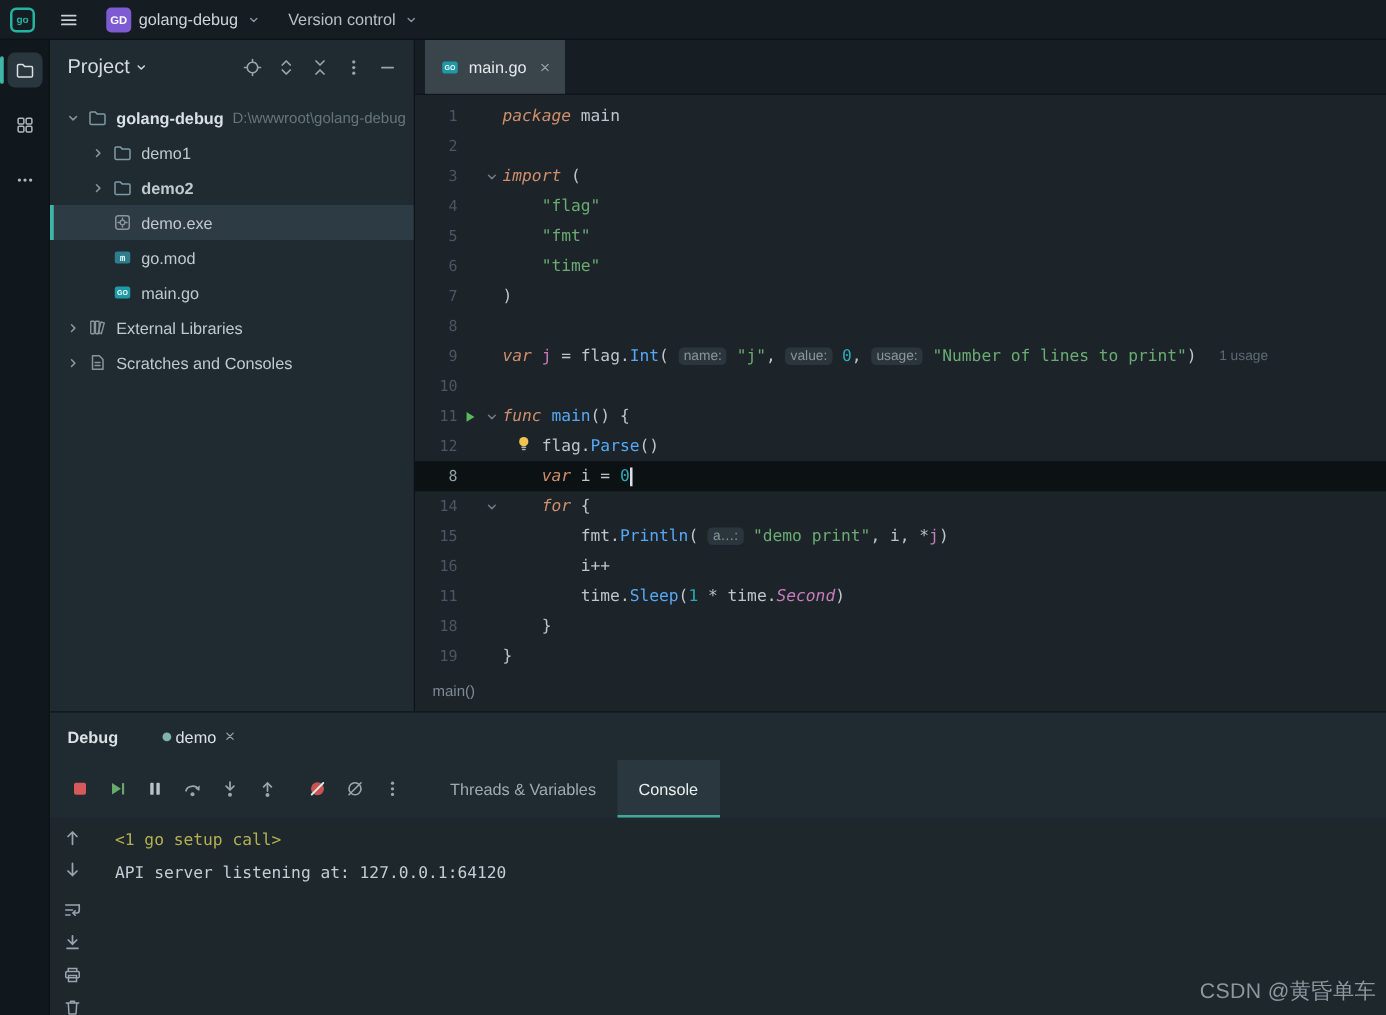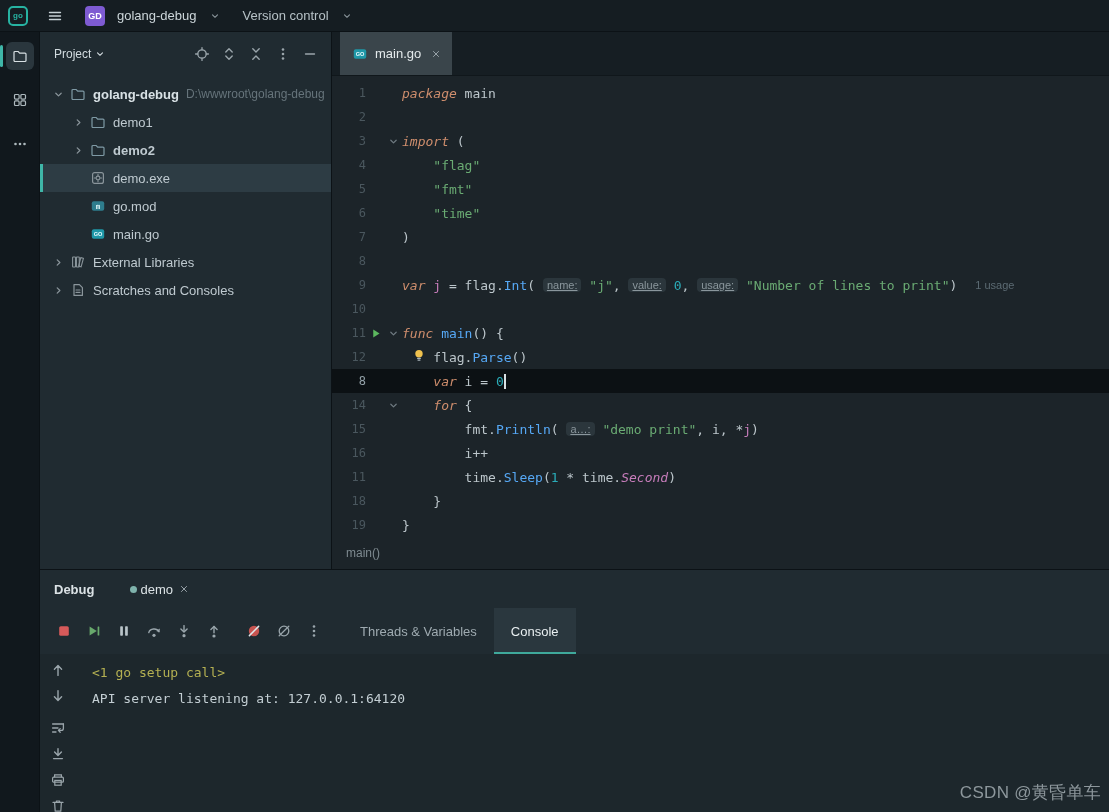--- a/index.html
+++ b/index.html
@@ -9,40 +9,40 @@
   .icon{display:inline-flex;align-items:center;justify-content:center;}
   .icon svg{width:16px;height:16px;display:block;}
   .icon.sm svg{width:12px;height:12px;}
 
   .app{position:relative;width:1109px;height:812px;background:#0c4a6e;overflow:hidden;color:#bfcad0;}
 
   
   .topbar{height:32px;background:#151d22;border-bottom:1px solid #0c1216;display:flex;align-items:center;padding:0 8px;}
   .app-logo{width:20px;height:20px;border:2px solid #27b3a2;border-radius:5px;color:#27b3a2;font-size:8px;font-weight:bold;display:flex;align-items:center;justify-content:center;margin-right:14px;flex:none;}
   .tb-btn{width:26px;height:26px;display:flex;align-items:center;justify-content:center;border-radius:4px;color:#c7d1d6;margin-right:10px;}
-  .widget{display:flex;align-items:center;gap:12px;padding:3px 7px;border-radius:4px;color:#ccd6da;font-size:13px;margin-right:8px;}
+  .widget{display:flex;align-items:center;gap:6px;padding:3px 7px;border-radius:4px;color:#ccd6da;font-size:13px;margin-right:8px;}
   .widget .icon{color:#8a959b;}
   .widget.vcs{color:#b6c1c6;}
   .badge{width:20px;height:20px;border-radius:4px;background:#7e5bd2;color:#fff;font-size:9px;font-weight:bold;display:flex;align-items:center;justify-content:center;}
 
   .body{display:flex;height:780px;}
 
   
   .strip{width:40px;background:#11181d;border-right:1px solid #0c1216;display:flex;flex-direction:column;align-items:center;padding-top:10px;gap:16px;flex:none;}
   .strip-btn{width:28px;height:28px;border-radius:6px;display:flex;align-items:center;justify-content:center;color:#aeb9be;position:relative;}
   .strip-btn.active{background:#2a363d;color:#d8e0e4;}
   .strip-btn.active::before{content:"";position:absolute;left:-6px;top:3px;width:3px;height:22px;background:#3fb6a8;border-radius:2px;}
 
   .center{flex:1;display:flex;flex-direction:column;min-width:0;}
   .main-split{display:flex;height:537px;}
 
   
   .project{width:292px;background:#202b31;border-right:1px solid #0c1216;display:flex;flex-direction:column;flex:none;}
   .proj-header{height:44px;display:flex;align-items:center;padding:0 10px 0 14px;}
-  .proj-title{font-size:12px;color:#d3dce0;display:flex;align-items:center;gap:3px;}
+  .proj-title{font-size:16px;color:#d3dce0;display:flex;align-items:center;gap:3px;}
   .proj-actions{margin-left:auto;display:flex;align-items:center;gap:4px;color:#9aa5ab;}
   .icon-btn{width:23px;height:23px;display:flex;align-items:center;justify-content:center;border-radius:4px;color:#9aa5ab;}
   .tree{flex:1;padding-top:4px;overflow:hidden;}
   .tree-row{height:28px;display:flex;align-items:center;font-size:13px;color:#bfcad0;position:relative;}
   .tree-row.selected{background:#2d3c44;}
   .tree-row.selected::before{content:"";position:absolute;left:0;top:0;width:3px;height:100%;background:#3fb6a8;}
   .chevslot{width:20px;display:flex;justify-content:center;color:#8a959b;flex:none;}
   .chevslot svg{width:13px;height:13px;}
   .ticon{width:20px;display:flex;justify-content:center;margin-right:5px;color:#7f9aa5;flex:none;}
   .ticon.exe,.ticon.library,.ticon.scratch{color:#8a959b;}
@@ -63,21 +63,21 @@
   .gslot{width:18px;display:flex;justify-content:center;align-items:center;color:#6e7a80;}
   .gslot svg{width:13px;height:13px;}
   .code{white-space:pre;position:relative;flex:1;height:100%;display:flex;align-items:center;color:#bcc6cb;}
   .tok-kw{color:#cf8e6d;font-style:italic;}
   .tok-str{color:#6aab73;}
   .tok-num{color:#2aacb8;}
   .tok-fn{color:#56a8f5;}
   .tok-gvar{color:#c77dbb;}
   .tok-const{color:#c77dbb;font-style:italic;}
   .tok-plain{color:#bcc6cb;}
-  .tok-hint{background:#2b363c;color:#8a969c;border-radius:4px;padding:1px 4px;font-size:11px;font-family:"Liberation Sans",sans-serif;text-decoration:underline;}
+  .tok-hint{background:#2b363c;color:#8a969c;border-radius:4px;padding:1px 4px;font-size:11px;font-family:"Liberation Sans",sans-serif;}
   .usage{margin-left:18px;font-size:11px;font-family:"Liberation Sans",sans-serif;color:#5c6b73;}
   .caret{display:inline-block;width:2px;height:15px;background:#d9e1e4;}
   .bulb{position:absolute;left:9px;top:50%;transform:translateY(-50%);}
   .breadcrumb{height:32px;display:flex;align-items:center;padding-left:14px;font-size:12px;color:#7e8a90;}
 
   
   .debug{height:243px;background:#202b31;border-top:1px solid #0c1216;display:flex;flex-direction:column;}
   .dheader{height:38px;display:flex;align-items:center;padding-left:14px;}
   .dtitle{font-size:13px;font-weight:bold;color:#dbe2e5;display:flex;align-items:center;}
   .session-tab{margin-left:28px;display:flex;align-items:center;gap:3px;padding:0 8px;font-size:13px;color:#dbe2e5;}

